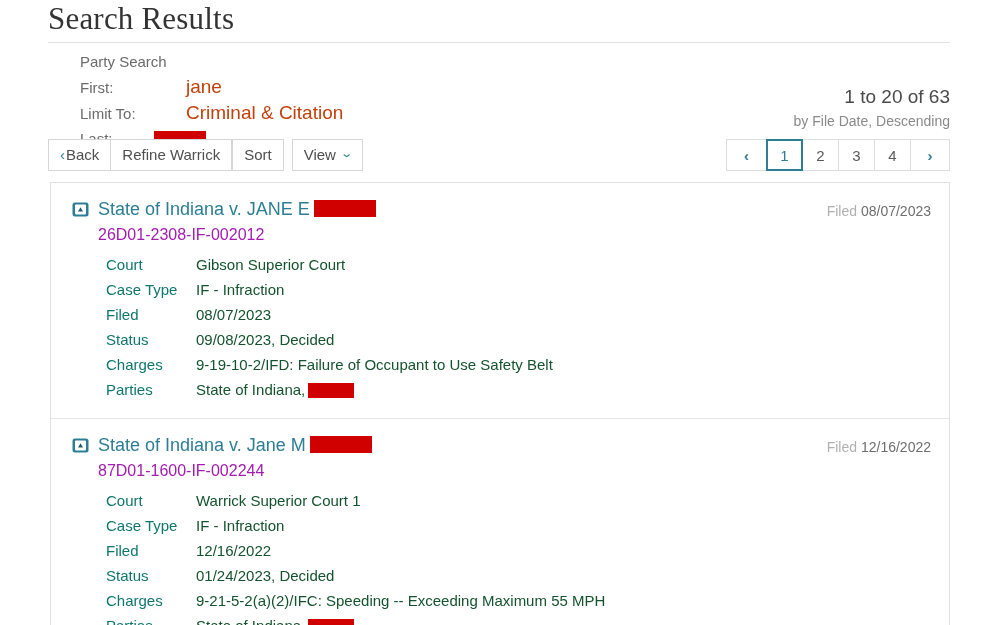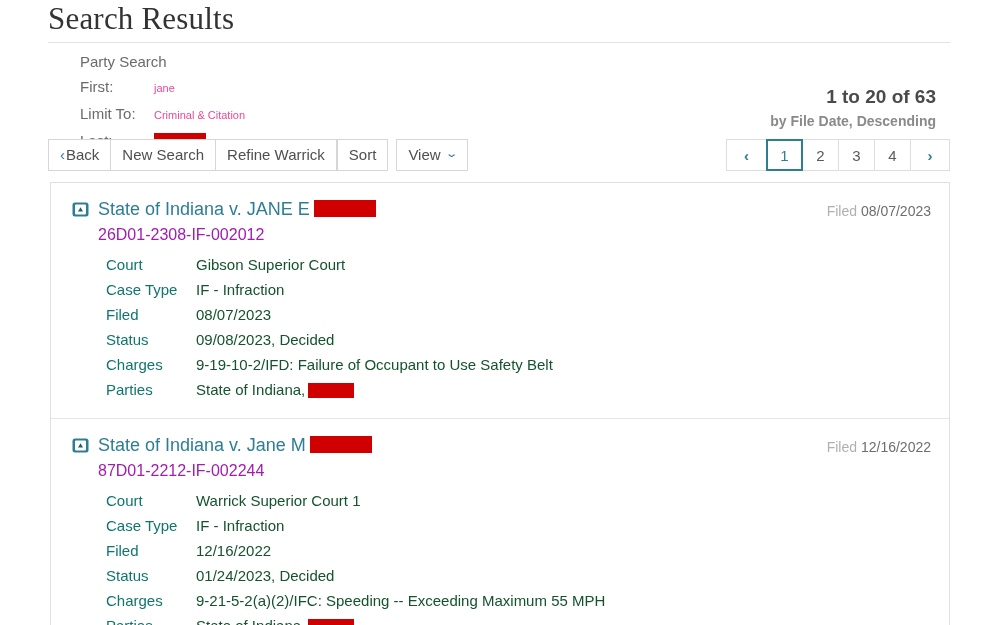--- a/index.html
+++ b/index.html
@@ -50,45 +50,45 @@
     white-space: nowrap;
   }
   .summary-label {
     display: inline-block;
     color: #6b6b6b;
     font-size: 15px;
     margin-left: 32px;
   }
   .summary-value {
     display: inline-block;
-    color: #ec4899;
-    font-size: 11px;
+    color: #c2410c;
+    font-size: 19px;
+    margin-left: 32px;
   }
   .w-first .summary-label { width: 74px; }
   .w-first .summary-value { }
   .w-limit .summary-label { width: 74px; }
 
   .redact {
     display: inline-block;
     background: #d10000;
     vertical-align: middle;
     height: 15px;
     border-radius: 0;
   }
   .redact-last { width: 52px; height: 16px; position: relative; top: -1px; }
   .redact-title { width: 62px; height: 17px; position: relative; top: -2px; margin-left: 4px; }
   .redact-party { width: 46px; height: 15px; position: relative; top: -1px; margin-left: 3px; }
 
   
   .result-meta {
     position: absolute;
-    right: 64px;
+    right: 50px;
     top: 84px;
     text-align: right;
-    font-weight: bold;
   }
   .result-count {
     font-size: 19px;
     color: #4a4a4a;
     line-height: 26px;
   }
   .result-sort {
     font-size: 14px;
     color: #8a8a8a;
     line-height: 22px;
@@ -268,21 +268,20 @@
     <div class="result-count">1 to 20 of 63</div>
     <div class="result-sort">by File Date, Descending</div>
   </div>
 
   <div class="toolbar">
     <div class="btn-group">
       <button class="btn">
           <span class="chev-left">‹</span>
           <span>Back</span>
         </button>
-      <button class="btn">New Search</button>
       <button class="btn">Refine Warrick</button>
     </div>
     <button class="btn btn-spaced">Sort</button>
     <button class="btn btn-spaced">
         <span>View</span>
         <span class="chev-down">⌄</span>
       </button>
   </div>
 
   <div class="pagination">
@@ -346,21 +345,21 @@
       <div class="case-head">
         <span class="case-icon">
           <svg viewBox="0 0 17 17" width="17" height="17" aria-hidden="true">
             <rect x="0.5" y="1.5" width="16" height="14" rx="2.5" ry="2.5" fill="#2d7e95"></rect>
             <rect x="3" y="3.6" width="11" height="9.8" rx="0.8" ry="0.8" fill="#ffffff"></rect>
             <path d="M8.5 6.2 L11 10.4 L6 10.4 Z" fill="#1e5c6d"></path>
           </svg>
         </span>
         <div class="case-title-wrap">
           <a class="case-title"><span>State of Indiana v. Jane M</span><span class="redact redact-title"></span></a>
-          <div class="case-number">87D01-2212-IF-002244</div>
+          <div class="case-number">87D01-1600-IF-002244</div>
         </div>
         <div class="case-filed">
           <span class="filed-label">Filed</span>
           <span class="filed-date">12/16/2022</span>
         </div>
       </div>
       <div class="detail-list">
         <div class="detail-row">
           <span class="detail-label">Court</span>
           <span class="detail-value">Warrick Superior Court 1</span>

